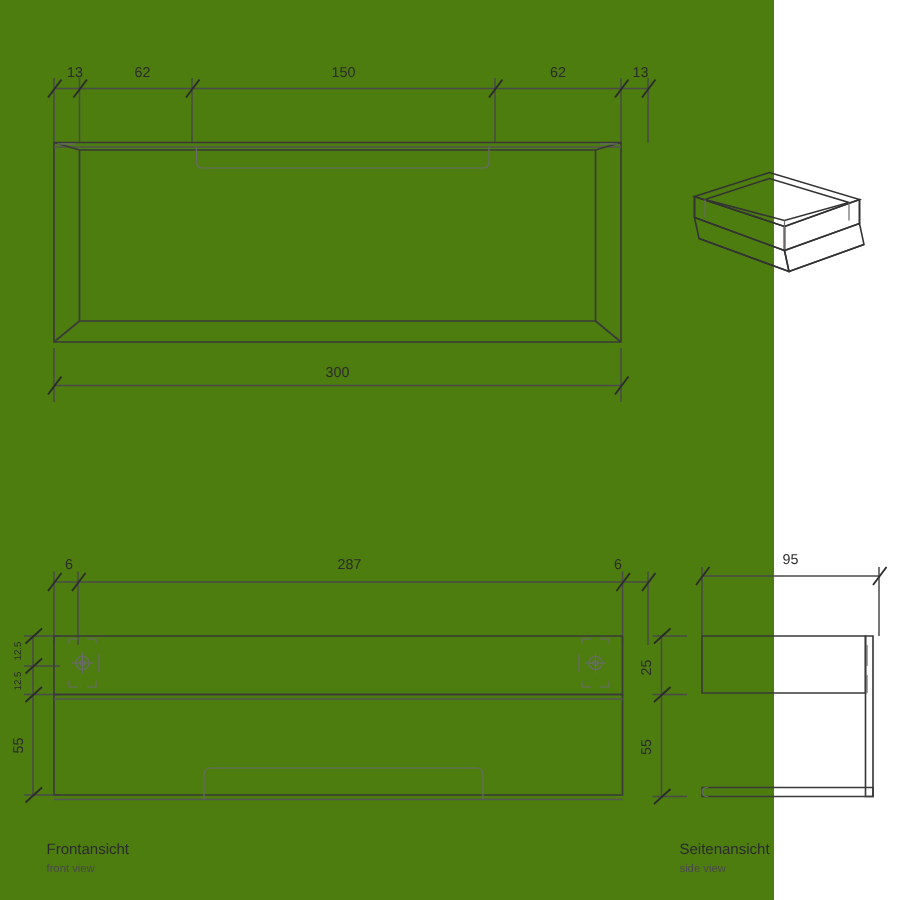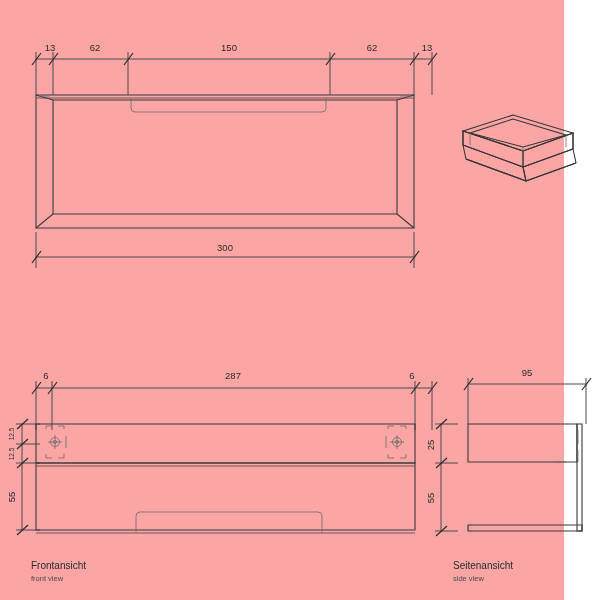--- a/index.html
+++ b/index.html
@@ -8,23 +8,23 @@
     background: #ffffff;
   }
   body {
     width: 600px;
     height: 600px;
     overflow: hidden;
     font-family: "Liberation Sans", sans-serif;
   }
   #sheet {
     position: relative;
-    width: 564px;
+    width: 516px;
     height: 600px;
-    background: #fca5a5;
+    background: #4d7c0f;
   }
   svg#drawing {
     position: absolute;
     left: 0;
     top: 0;
     width: 600px;
     height: 600px;
     display: block;
   }
   .dimline   { stroke: #4a4a4a; stroke-width: 1; fill: none; }

